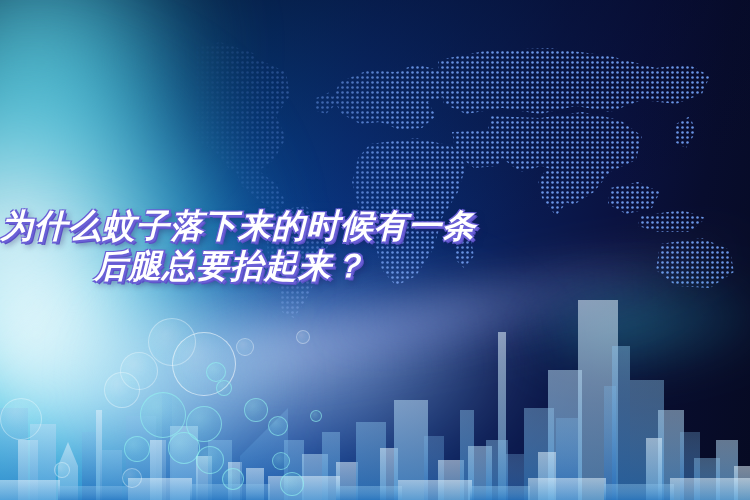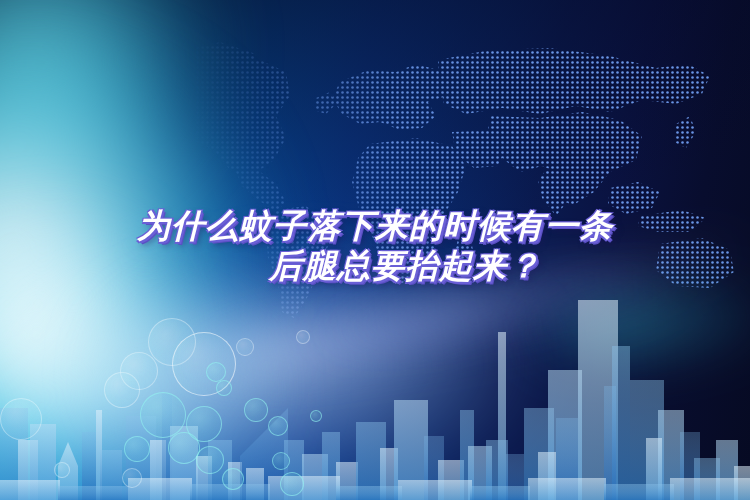--- a/index.html
+++ b/index.html
@@ -160,40 +160,39 @@
   .bub.soft { border-color: rgba(255,255,255,0.34); }
 
   
   .skyline { position: absolute; left: 0; bottom: 0; width: 750px; height: 210px; }
 
   
   .title-block {
     position: absolute;
     left: 0; right: 0;
     top: 206px;
-    text-align: center;
     z-index: 40;
   }
   .title-line {
     font-size: 33px;
     line-height: 40px;
     font-weight: 700;
     font-style: italic;
     letter-spacing: 1px;
     color: #ffffff;
     white-space: nowrap;
     text-shadow:
        2px 2px 0 #6a5fd6,
        2px -1px 0 #6a5fd6,
       -1px 2px 0 #6a5fd6,
       -1px -1px 0 #6a5fd6,
        3px 3px 0 #5a4fc4,
        4px 4px 6px rgba(30,20,90,0.55);
   }
-  .title-line.line2 { padding-left: 60px; }
+  .title-line.line2 { padding-left: 60px; margin-left: 34px; }
 </style>
 </head>
 <body>
 
 <div id="stage">
 
   <div class="layer bg-base"></div>
   <div class="layer bg-topdark"></div>
 
   <div class="map-wrap">

